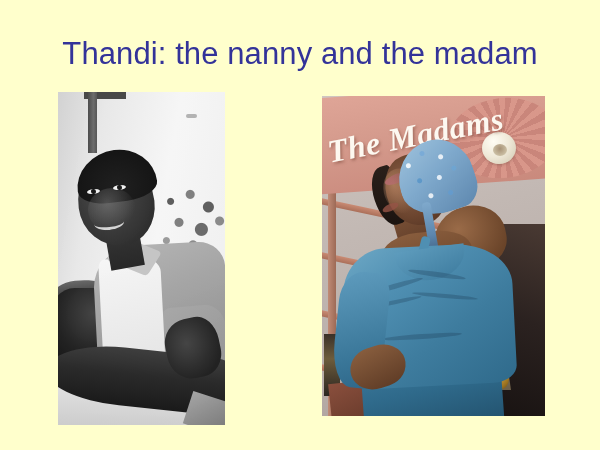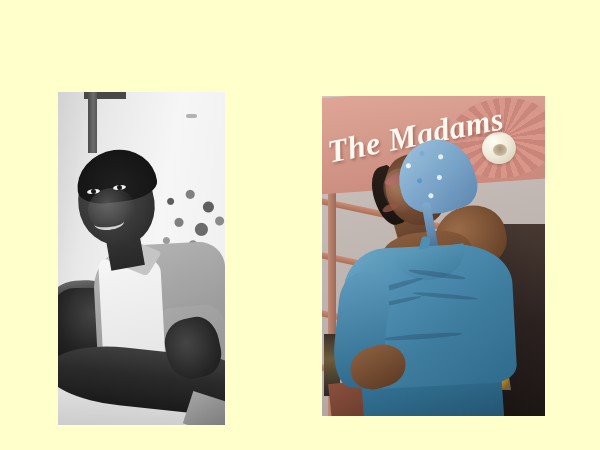--- a/index.html
+++ b/index.html
@@ -516,20 +516,21 @@
     width: 80px; height: 40px;
     background: linear-gradient(160deg,#8a4f3d,#5f3526);
     transform: rotate(-6deg);
   }
 </style>
 </head>
 <body>
 
 <div id="slide">
 
+  <div id="slide-title">Thandi: the nanny and the madam</div>
 
   <div class="photo" id="photo-nanny">
     <div class="bw">
       <div class="nanny-wall"></div>
       <div class="nanny-foliage"></div>
       <div class="nanny-speck"></div>
       <div class="nanny-post-top"></div>
       <div class="nanny-post"></div>
 
       <div class="nanny-object2"></div>

